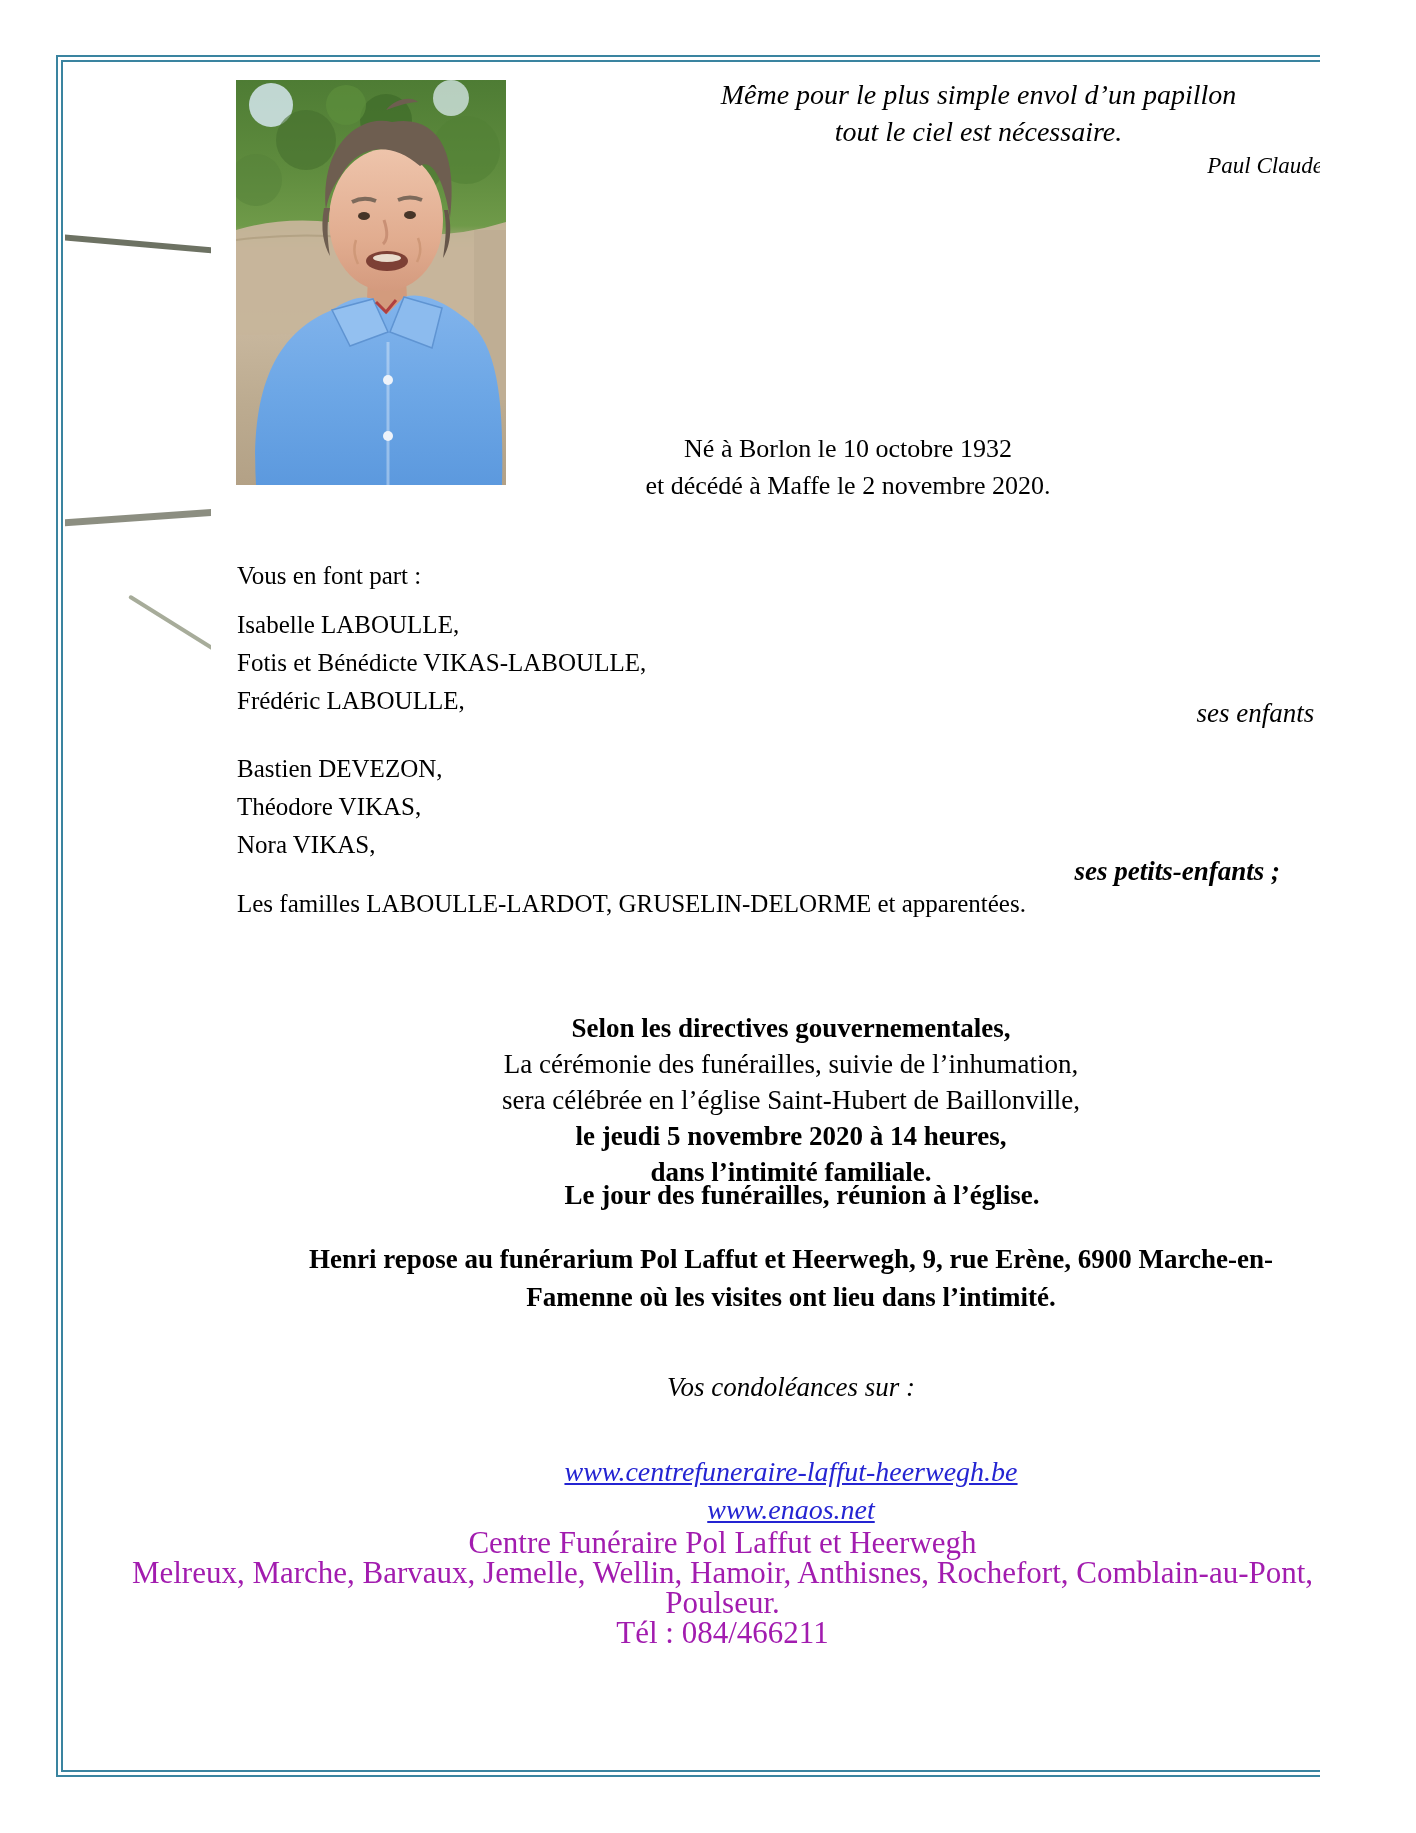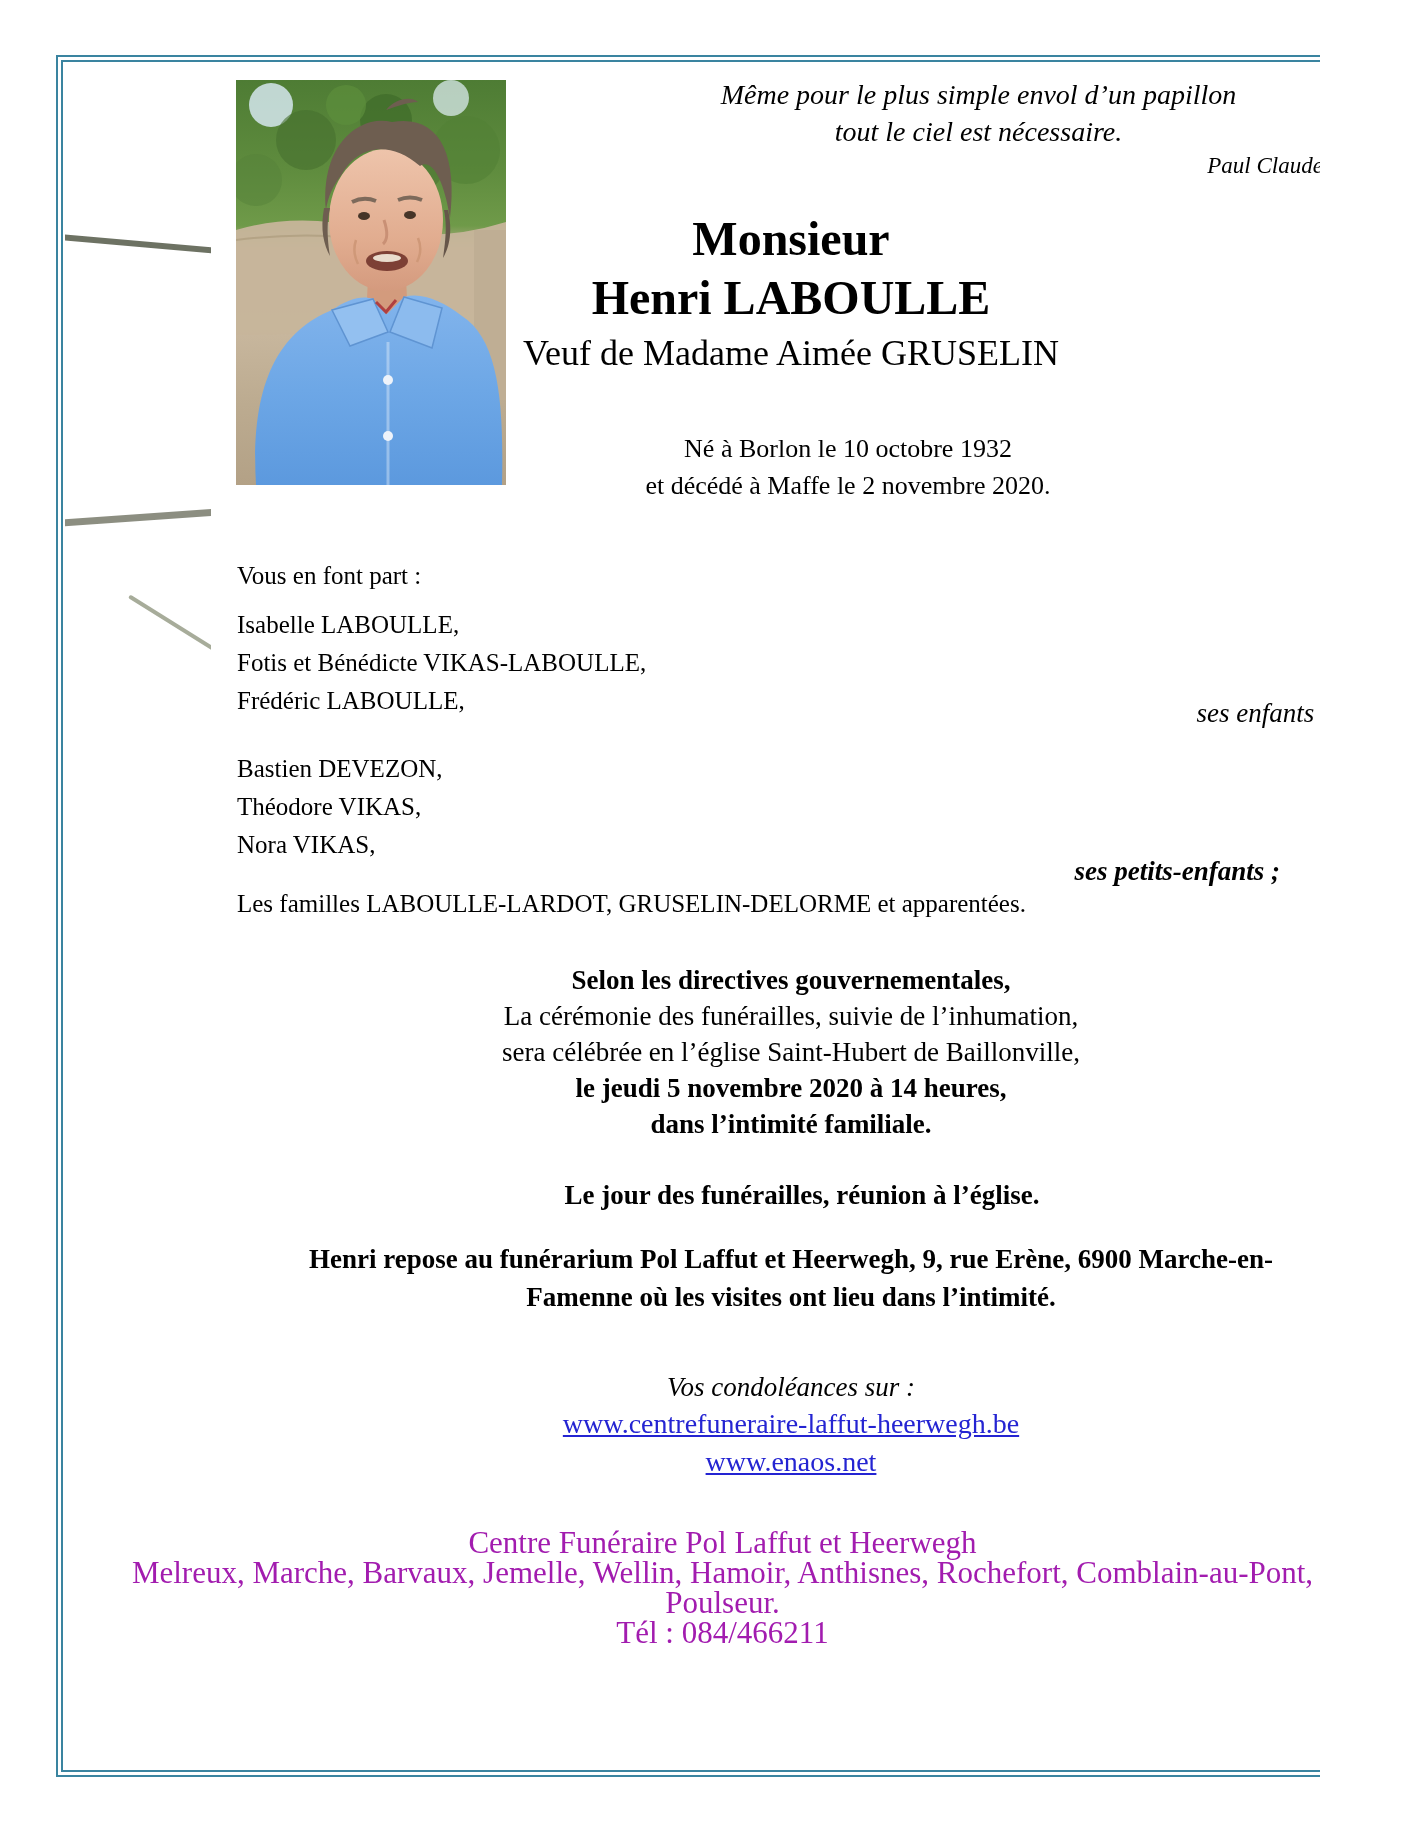--- a/index.html
+++ b/index.html
@@ -54,33 +54,33 @@
 
   .intro { position:absolute; left:237px; top:562px; font-size:25px; }
   .children { position:absolute; left:237px; top:606px; font-size:25px; line-height:38px; white-space:pre-line; }
   .children-label { position:absolute; left:237px; top:698px; width:1093px; text-align:right;
                     font-weight:normal; font-style:italic; font-size:27px; }
   .grandchildren { position:absolute; left:237px; top:750px; font-size:25px; line-height:38px; white-space:pre-line; }
   .grandchildren-label { position:absolute; left:237px; top:856px; width:1043px; text-align:right;
                          font-weight:bold; font-style:italic; font-size:27px; }
   .families { position:absolute; left:237px; top:890px; font-size:25px; }
 
-  .ceremony { position:absolute; left:237px; top:962px; width:1108px; text-align:center;
+  .ceremony { position:absolute; left:237px; top:1010px; width:1108px; text-align:center;
               font-size:27px; line-height:36px; }
   .bold { font-weight:bold; }
 
   .meeting { position:absolute; left:248px; top:1180px; width:1108px; text-align:center;
              font-weight:bold; font-size:27px; }
   .repose { position:absolute; left:237px; top:1240px; width:1108px; text-align:center;
             font-weight:bold; font-size:27px; line-height:38px; white-space:pre-line; }
 
   .condolences-label { position:absolute; left:237px; top:1372px; width:1108px; text-align:center;
                        font-style:italic; font-size:27px; }
   .condolence-link { position:absolute; left:237px; width:1108px; text-align:center;
-                     font-size:28px; }
+                     font-style:italic; font-size:28px;margin-top:48px; }
   .condolence-link a { color:#2424d2; text-decoration:underline; cursor:pointer; }
   .link1 { top:1408px; } .link2 { top:1446px; }
 
   .footer { position:absolute; left:130px; top:1528px; width:1185px; text-align:center;
             color:#a21caf; font-size:31px; line-height:30px; }
 </style>
 </head>
 <body>
 
 <div class="page">
@@ -154,25 +154,20 @@
       <path d="M182,158 Q187,170 181,182" stroke="#cf9878" stroke-width="2.5" fill="none"></path>
     </svg>
   </div>
 
   <div class="quote">
     <div>Même pour le plus simple envol d’un papillon</div>
     <div>tout le ciel est nécessaire.</div>
     <div class="quote-attribution">Paul Claudel.</div>
   </div>
 
-  <div class="title-block">
-    <div class="title-prefix">Monsieur</div>
-    <div class="title-name">Henri LABOULLE</div>
-    <div class="title-rel">Veuf de Madame Aimée GRUSELIN</div>
-  </div>
 
   <div class="birth">Né à Borlon le 10 octobre 1932
 et décédé à Maffe le 2 novembre 2020.</div>
 
   <div class="intro">Vous en font part :</div>
   <div class="children">Isabelle LABOULLE,
 Fotis et Bénédicte VIKAS-LABOULLE,
 Frédéric LABOULLE,</div>
   <div class="children-label">ses enfants ;</div>
   <div class="grandchildren">Bastien DEVEZON,

